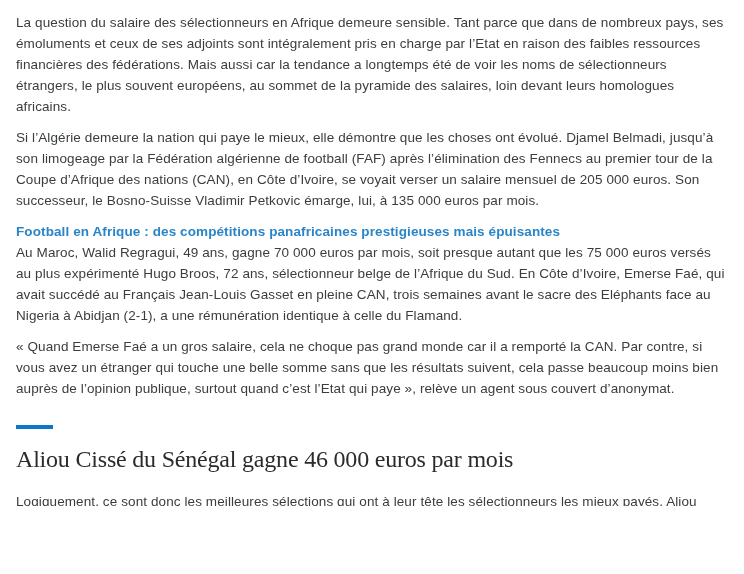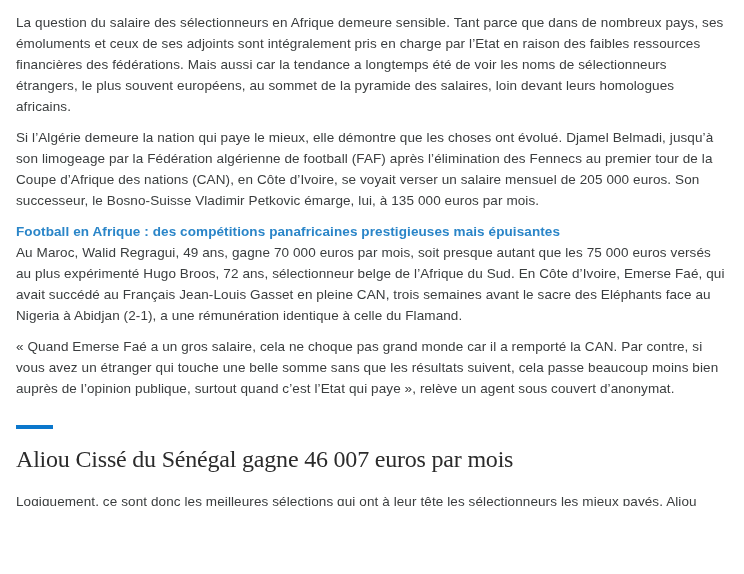--- a/index.html
+++ b/index.html
@@ -60,19 +60,19 @@
 
     <p class="para">
       <a class="related-link" href="#">Football en Afrique : des compétitions panafricaines prestigieuses mais épuisantes</a>
       <span>Au Maroc, Walid Regragui, 49 ans, gagne 70 000 euros par mois, soit presque autant que les 75 000 euros versés au plus expérimenté Hugo Broos, 72 ans, sélectionneur belge de l’Afrique du Sud. En Côte d’Ivoire, Emerse Faé, qui avait succédé au Français Jean-Louis Gasset en pleine CAN, trois semaines avant le sacre des Eléphants face au Nigeria à Abidjan (2-1), a une rémunération identique à celle du Flamand.</span>
     </p>
 
     <p class="para">« Quand Emerse Faé a un gros salaire, cela ne choque pas grand monde car il a remporté la CAN. Par contre, si vous avez un étranger qui touche une belle somme sans que les résultats suivent, cela passe beaucoup moins bien auprès de l’opinion publique, surtout quand c’est l’Etat qui paye », relève un agent sous couvert d’anonymat.</p>
 
     <div class="section-break">
       <div class="accent-bar"></div>
-      <h2 class="section-heading">Aliou Cissé du Sénégal gagne 46 007 euros par mois</h2>
+      <h2 class="section-heading">Aliou Cissé du Sénégal gagne 46 000 euros par mois</h2>
     </div>
 
     <p class="para">Logiquement, ce sont donc les meilleures sélections qui ont à leur tête les sélectionneurs les mieux payés. Aliou Cissé, champion d’Afrique en 2022 avec le Sénégal, gagne 46 000 euros par mois, soit un peu plus que le Ghanéen Otto Addo (45 300 euros) ou que le Belge Marc Brys au Cameroun (44 000 euros).</p>
 
   </div>
 </div>
 
 </body></html>

